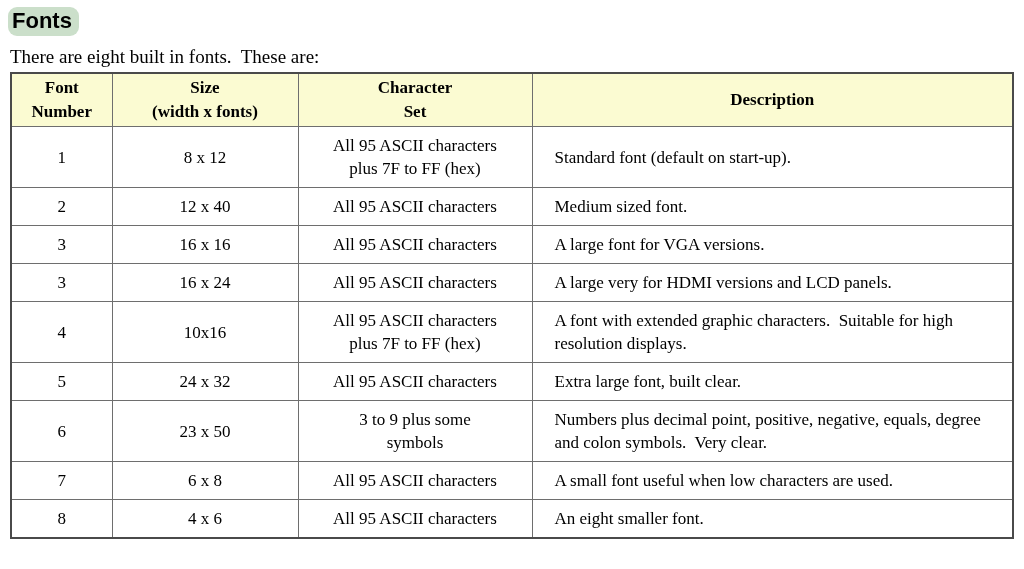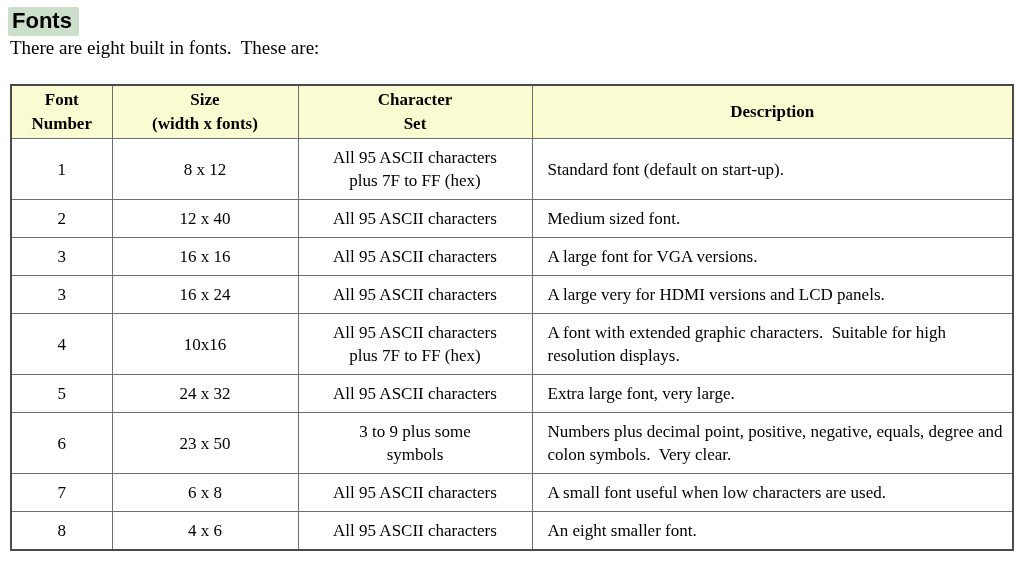--- a/index.html
+++ b/index.html
@@ -24,34 +24,35 @@
     height: 569px;
     padding: 7px 10px 0 10px;
   }
   .heading {
     display: inline-block;
     font-family: "Liberation Sans", sans-serif;
     font-weight: bold;
     font-size: 22px;
     line-height: 26px;
     background: var(--highlight);
-    border-radius: 2px;
+    border-radius: 9px;
     padding: 1px 7px 2px 4px;
     margin-left: -2px;
   }
   .intro {
     font-size: 19px;
     line-height: 24px;
+    margin-top: 9px;
     white-space: pre-wrap;
   }
   table.fonts-table {
     border-collapse: collapse;
     table-layout: fixed;
     width: 1002px;
-    margin-top: 24px;
+    margin-top: 3px;
     border: 2px solid var(--outer-border);
   }
   col.c1 { width: 101px; }
   col.c2 { width: 186px; }
   col.c3 { width: 234px; }
   col.c4 { width: 481px; }
   .fonts-table th, .fonts-table td {
     border: 1px solid var(--border);
     font-size: 17px;
     vertical-align: middle;
@@ -69,21 +70,21 @@
     line-height: 23px;
     padding: 7px 6px;
   }
   .fonts-table td.center {
     text-align: center;
     white-space: pre-line;
   }
   .fonts-table td.desc {
     text-align: left;
     white-space: pre-wrap;
-    padding-left: 15px;
+    padding-left: 22px;
     padding-right: 8px;
   }
 </style>
 </head>
 <body>
 
 <div class="page">
   <span class="heading">Fonts</span>
   <div class="intro">There are eight built in fonts.  These are:</div>
 
@@ -135,21 +136,21 @@
           <td class="center">4</td>
           <td class="center">10x16</td>
           <td class="center">All 95 ASCII characters
 plus 7F to FF (hex)</td>
           <td class="desc">A font with extended graphic characters.  Suitable for high resolution displays.</td>
         </tr>
         <tr>
           <td class="center">5</td>
           <td class="center">24 x 32</td>
           <td class="center">All 95 ASCII characters</td>
-          <td class="desc">Extra large font, very large.</td>
+          <td class="desc">Extra large font, built clear.</td>
         </tr>
         <tr>
           <td class="center">6</td>
           <td class="center">23 x 50</td>
           <td class="center">3 to 9 plus some
 symbols</td>
           <td class="desc">Numbers plus decimal point, positive, negative, equals, degree and colon symbols.  Very clear.</td>
         </tr>
         <tr>
           <td class="center">7</td>

